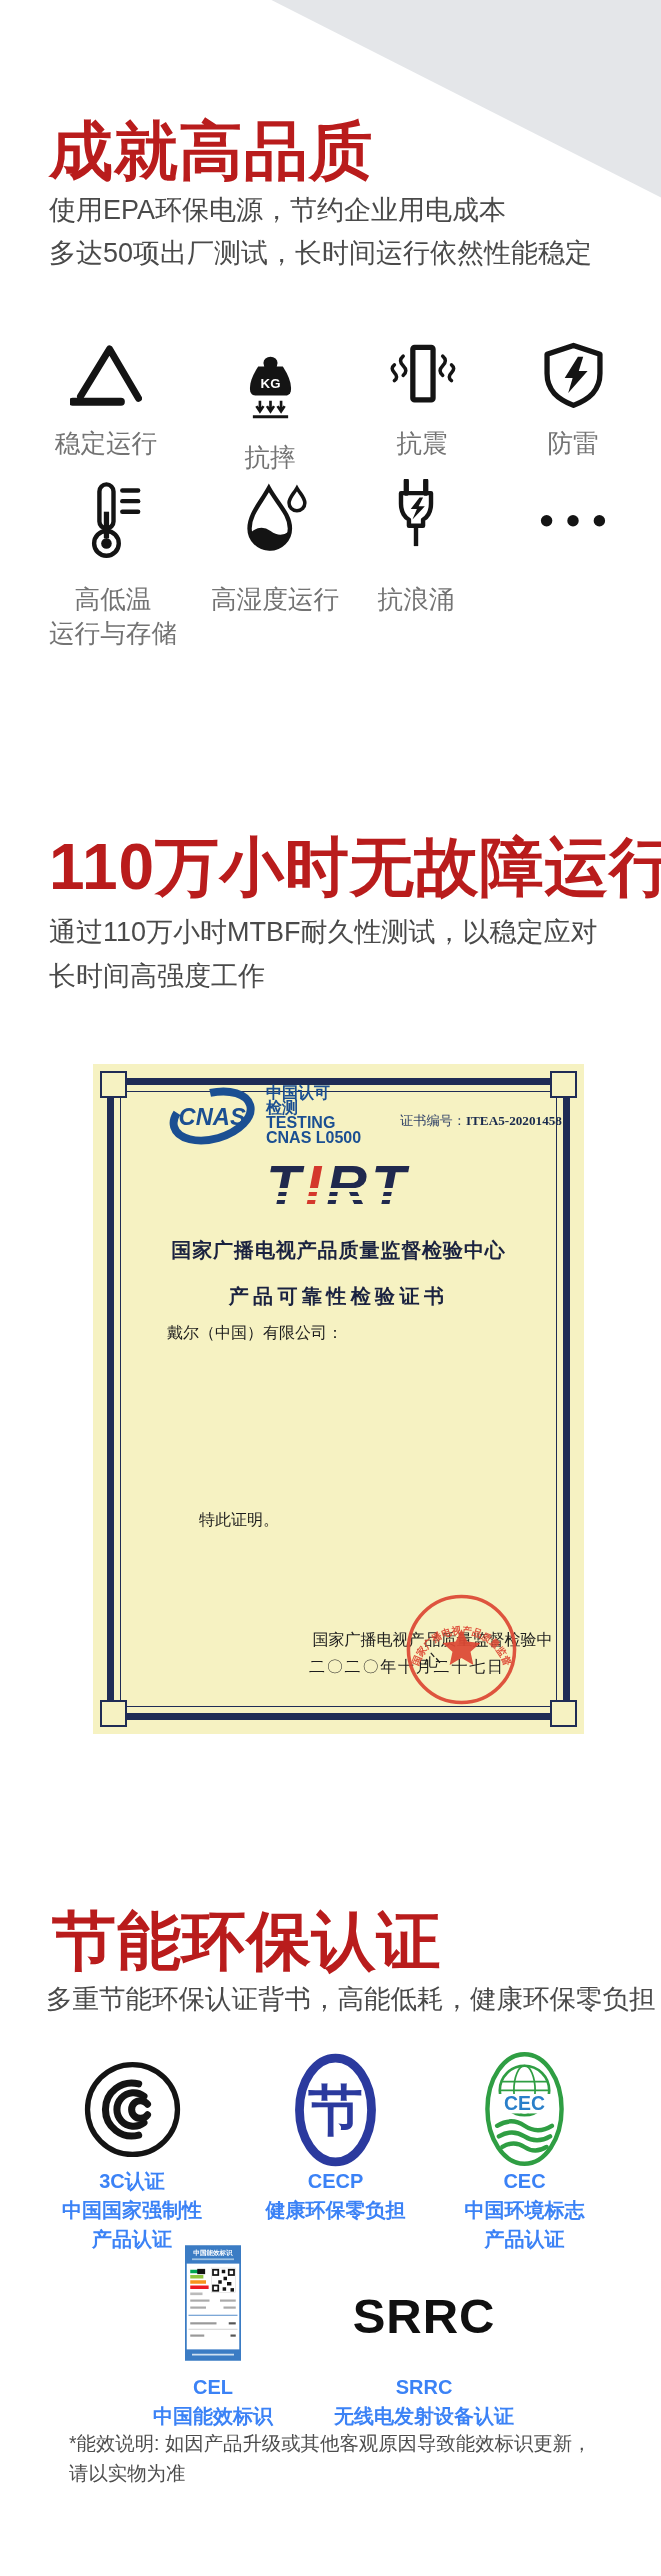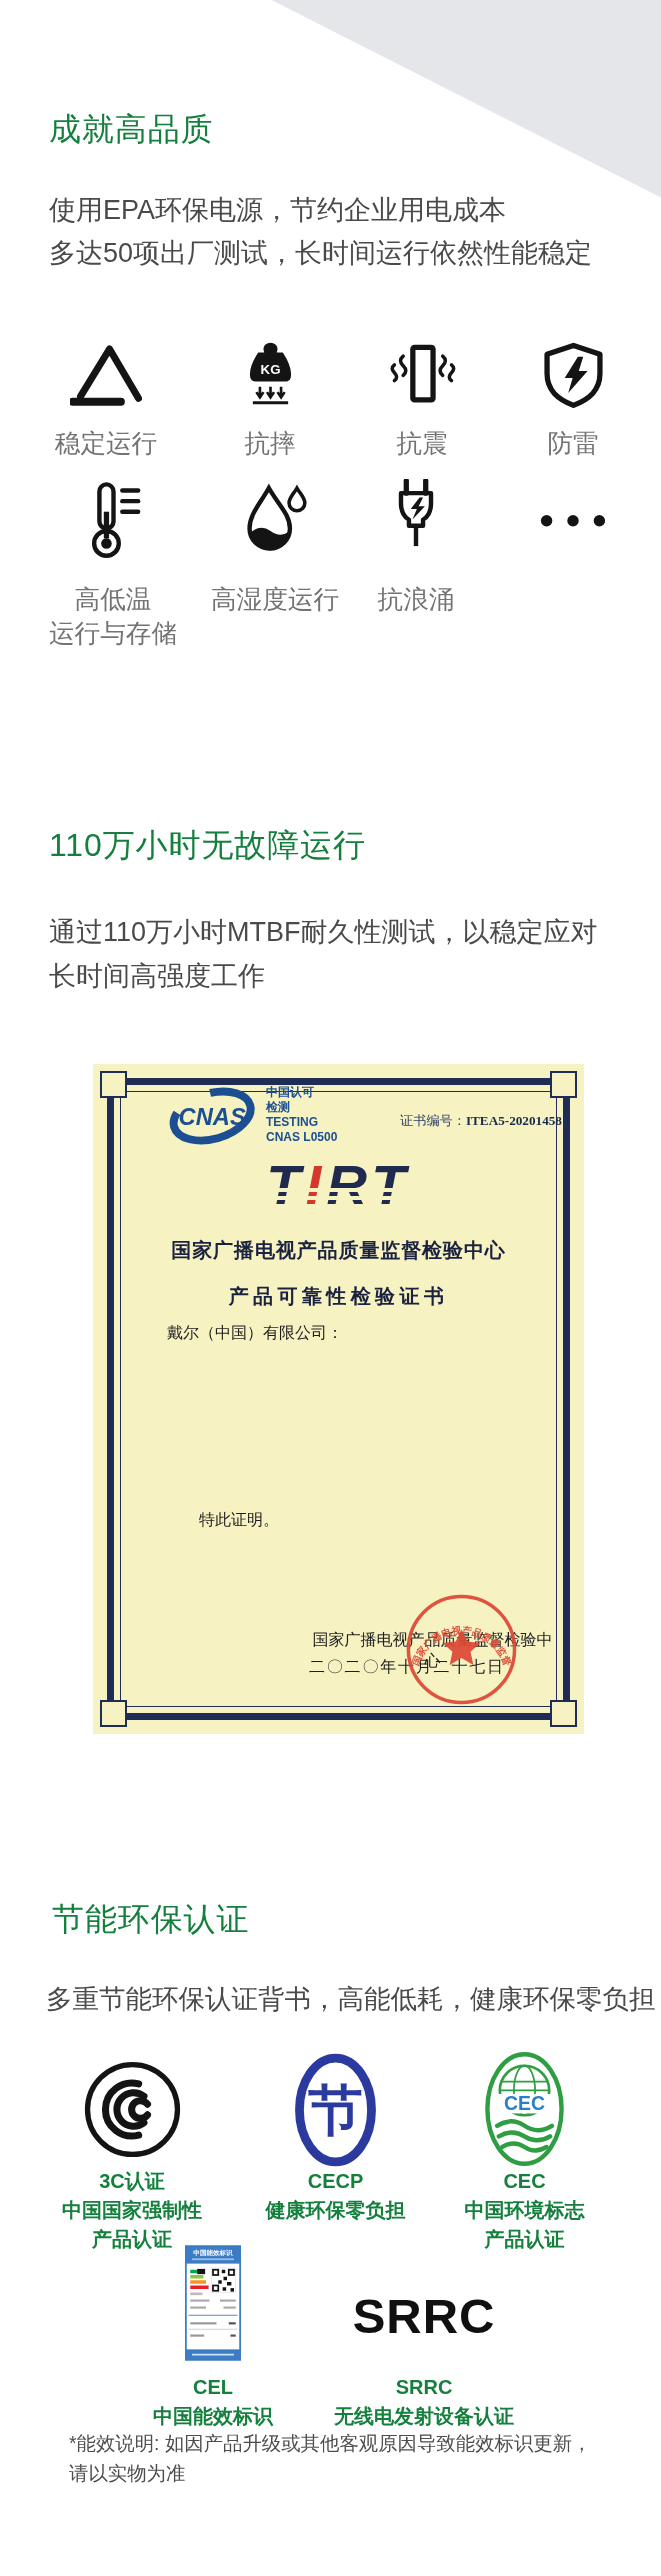--- a/index.html
+++ b/index.html
@@ -1,48 +1,48 @@
 <!DOCTYPE html>
 <html style="font-size:14px"><head>
 <meta charset="utf-8">
 <style>
   html,body{margin:0;padding:0;background:#fff;}
   .page{position:relative;width:662px;height:2576px;background:#ffffff;overflow:hidden;
         font-family:"Liberation Sans","DejaVu Sans",sans-serif;color:#141414;}
   .abs{position:absolute;}
   .hero-slash{position:absolute;left:0;top:0;width:662px;height:198px;
         background:#e4e6e9;clip-path:polygon(41% 0,100% 0,100% 100%);}
-  .sec-title{position:absolute;font-size:32px;font-weight:400;color:#15803d;letter-spacing:0.9px;white-space:nowrap;}
+  .sec-title{position:absolute;font-size:64px;font-weight:700;color:#b91c1c;letter-spacing:0.9px;white-space:nowrap;}
   .desc{position:absolute;font-size:27px;color:#4a4a4a;white-space:nowrap;}
   .feat{position:absolute;width:150px;text-align:center;}
   .feat-icon{height:65px;display:flex;align-items:center;justify-content:center;}
   .feat-icon2{height:85px;display:flex;align-items:center;justify-content:center;}
   .feat-label{margin-top:19.4px;font-size:25.6px;color:#737373;line-height:34px;white-space:nowrap;}
   
   .cert{position:absolute;left:93px;top:1064px;width:491px;height:670px;background:#f6f2c2;}
   .cert .frame-thick{position:absolute;left:14px;top:14px;right:14px;bottom:14px;border:7px solid #1f2c55;}
   .cert .frame-thin{position:absolute;left:27px;top:27px;right:27px;bottom:27px;border:1.8px solid #1f2c55;}
   .knot{position:absolute;width:23px;height:23px;border:2.6px solid #1f2c55;background:#f6f2c2;}
   .cert-text{position:absolute;color:#1d1d1d;font-family:"Liberation Serif","DejaVu Serif",serif;}
-  .cnas-lines{position:absolute;left:173px;top:21px;font-size:12px;line-height:15px;font-weight:700;color:#1b4f92;}
+  .cnas-lines{position:absolute;left:173px;top:21px;font-size:16px;line-height:15px;font-weight:700;color:#1b4f92;}
   .certno{position:absolute;left:307px;top:48px;font-size:13.2px;color:#2c3e66;font-family:"Liberation Serif",serif;}
   .certno b{color:#1a2b4e;}
   .tirt{position:absolute;left:0;right:0;top:88px;text-align:center;
         font-size:56px;font-weight:900;font-style:italic;letter-spacing:5.3px;color:#20294e;white-space:nowrap;}
   .tirt .red{color:#d4382c;}
   .tirt-stripe{position:absolute;left:144px;width:207px;height:3.5px;background:#f6f2c2;}
   .cert-org{position:absolute;left:0;right:0;top:173px;text-align:center;font-size:20px;font-weight:700;
         letter-spacing:0.9px;color:#1a2240;font-family:"Liberation Serif",serif;}
   .cert-doctitle{position:absolute;left:0;right:0;top:219px;text-align:center;font-size:20px;font-weight:700;
         letter-spacing:4.4px;color:#1a2240;font-family:"Liberation Serif",serif;}
   .cert-body{position:absolute;left:74px;top:295px;width:371px;font-size:15.4px;line-height:29px;
         text-align:justify;text-indent:2em;color:#1d1d1d;font-family:"Liberation Serif",serif;}
   .seal{position:absolute;left:311px;top:528px;opacity:.92;}
   
-  .cap{position:absolute;text-align:center;font-size:20px;font-weight:600;color:#15803d;line-height:29px;}
+  .cap{position:absolute;text-align:center;font-size:20px;font-weight:600;color:#3b82f6;line-height:29px;}
   .footnote{position:absolute;left:69px;top:2428px;width:529px;font-size:19.4px;line-height:30px;color:#4d4d4d;}
   .srrc-big{position:absolute;left:318px;top:2288px;width:212px;text-align:center;
         font-size:49px;font-weight:900;color:#101010;letter-spacing:0.9px;}
 </style>
 </head>
 <body>
 
 <div class="page">
 
   <div class="hero-slash"></div>
@@ -54,21 +54,21 @@
   <div class="feat" style="left:31px;top:342px;">
     <div class="feat-icon">
       <svg width="72" height="65" viewBox="0 0 82 74">
         <path d="M12,62 L45,8 L78,64" fill="none" stroke="#141414" stroke-width="8" stroke-linecap="round" stroke-linejoin="round"></path>
         <path d="M3,68 H58" stroke="#141414" stroke-width="9" stroke-linecap="round"></path>
       </svg>
     </div>
     <div class="feat-label">稳定运行</div>
   </div>
 
-  <div class="feat" style="left:195px;top:342px;">
+  <div class="feat" style="left:195px;top:356px;">
     <div class="feat-icon">
       <svg width="71" height="67" viewBox="0 0 80 76">
         <path d="M40,2 a8,7 0 0 1 8,7 l-1,5 h-14 l-1,-5 a8,7 0 0 1 8,-7 z" fill="#141414"></path>
         <path d="M26,13 h28 q11,17 9,28 q-1,5 -7,5 h-32 q-6,0 -7,-5 q-2,-11 9,-28 z" fill="#141414"></path>
         <text x="40" y="37" font-size="15" font-weight="bold" fill="#ffffff" text-anchor="middle" font-family="Liberation Sans,sans-serif">KG</text>
         <g stroke="#141414" stroke-width="3" fill="none">
           <path d="M28,52 v10 M24,58 l4,6 l4,-6"></path>
           <path d="M40,52 v10 M36,58 l4,6 l4,-6"></path>
           <path d="M52,52 v10 M48,58 l4,6 l4,-6"></path>
           <path d="M20,70 H60" stroke-width="3.5"></path>

